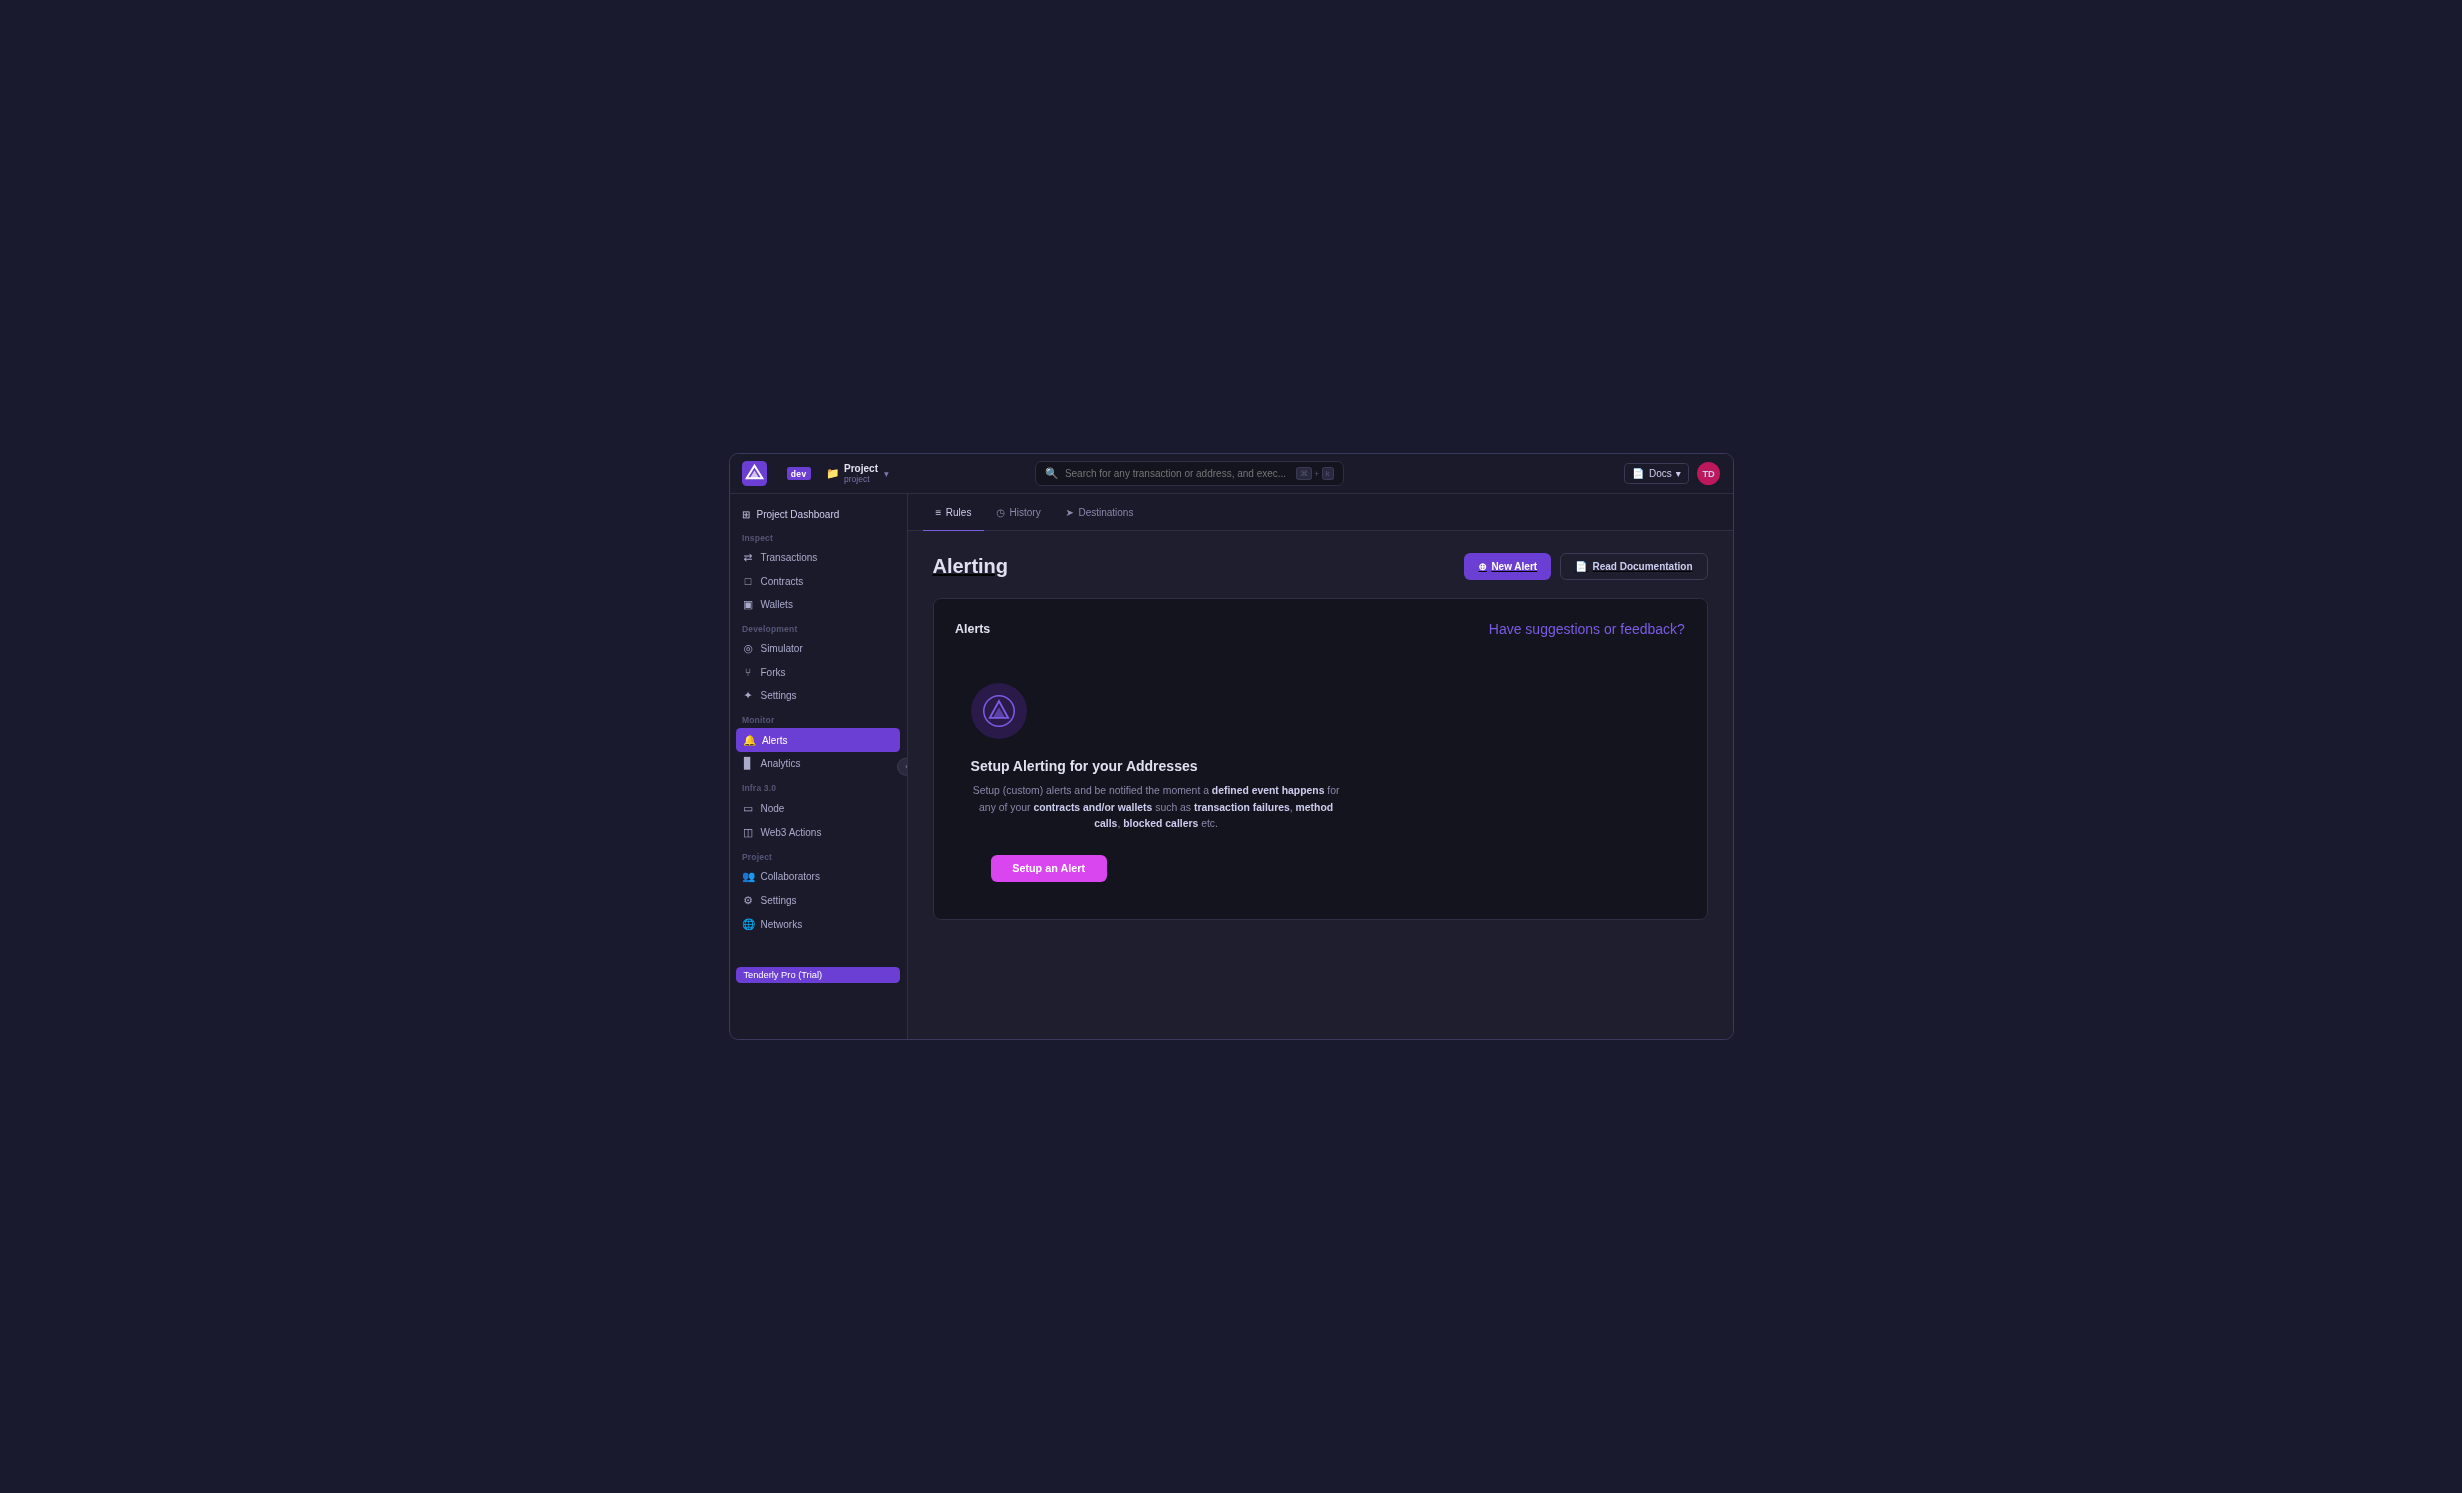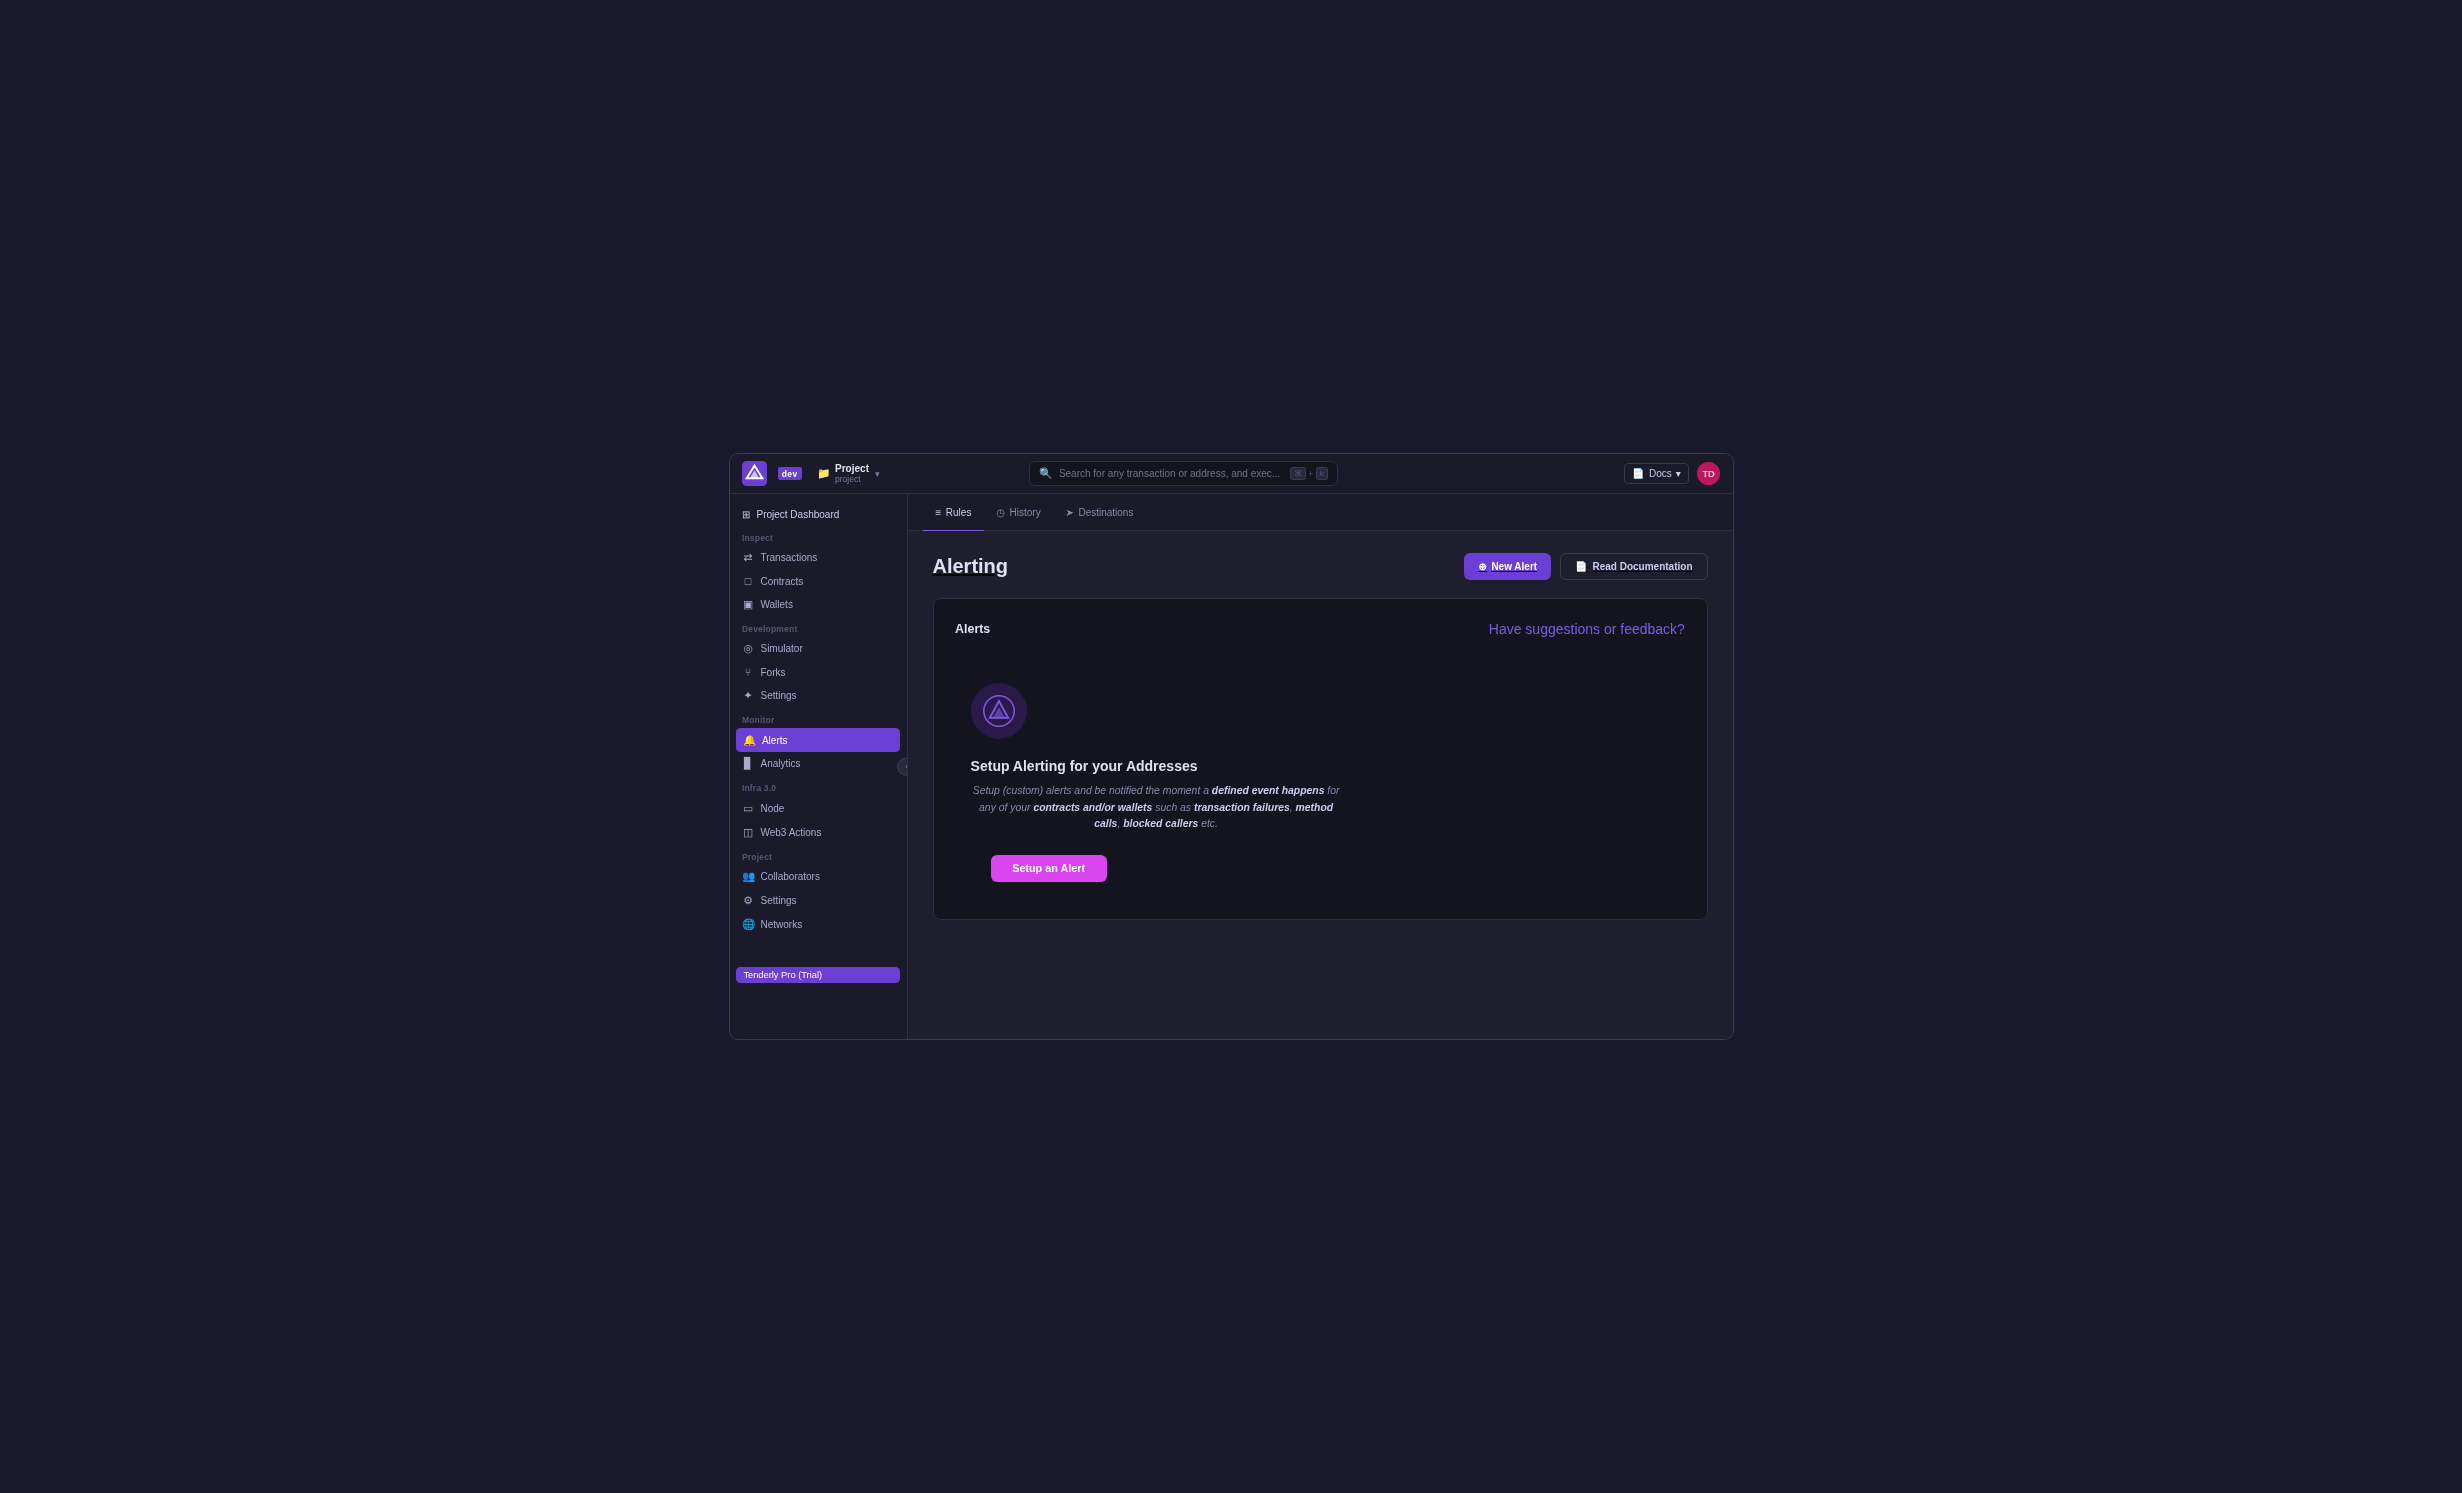--- a/index.html
+++ b/index.html
@@ -28,21 +28,21 @@
       align-items: center;
       background: #1a1a2a;
       padding: 0 12.4px;
       height: 40px;
       border-bottom: 0.8px solid #2e2e45;
       flex-shrink: 0;
     }
     .logo-area {
       display: flex;
       align-items: center;
-      gap: 11px;
+      gap: 20px;
       margin-right: 9.3px;
     }
     .logo-icon {
       width: 25px;
       height: 25px;
     }
     .tenderly-badge {
       background: #6c3fd4;
       color: white;
       font-size: 8.5px;
@@ -335,21 +335,20 @@
       font-weight: 700;
       color: #e0e0f0;
       margin-bottom: 9.3px;
     }
     .empty-desc {
       font-size: 10.4px;
       color: #8888aa;
       line-height: 1.6;
       max-width: 371px;
       margin-bottom: 21.6px;
-      font-style: italic;
     }
     .empty-desc strong { color: #ccccee; }
     .btn-setup {
       background: #d946ef;
       color: white;
       border: none;
       border-radius: 6.2px;
       padding: 7.7px 21.6px;
       font-size: 10.8px;
       font-weight: 600;

